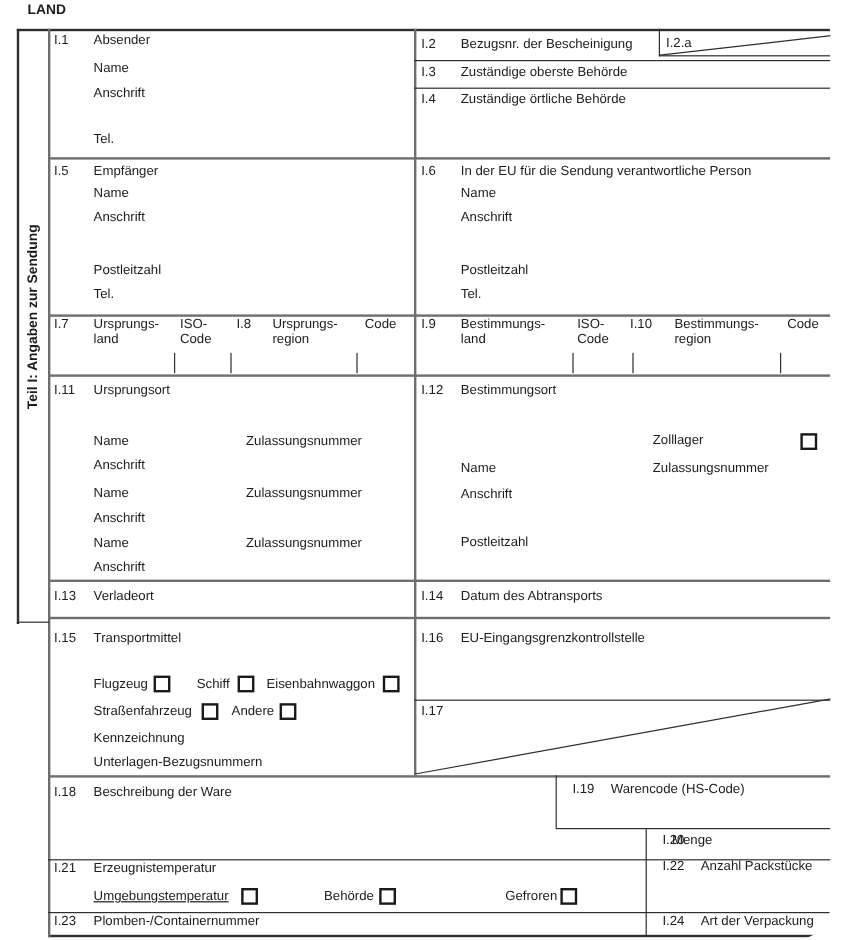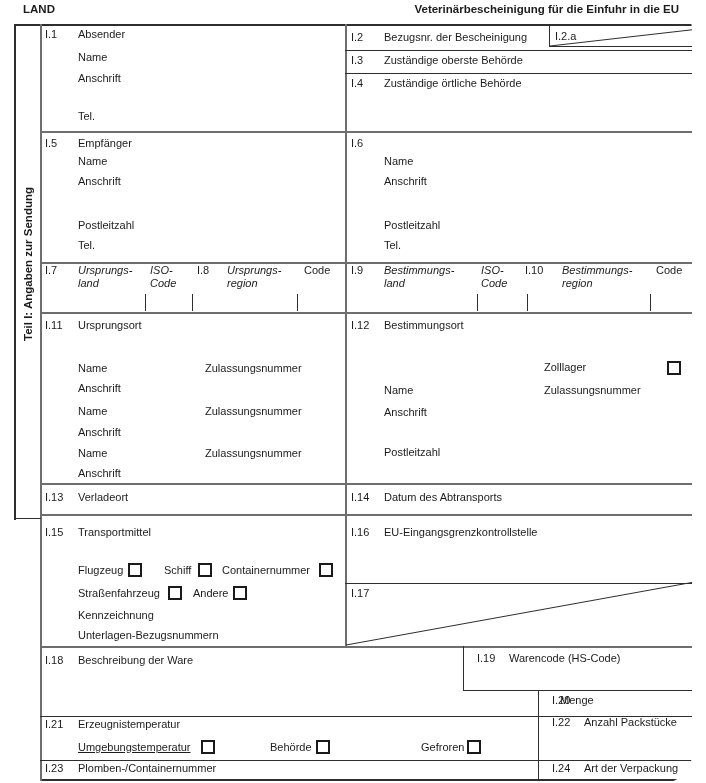--- a/index.html
+++ b/index.html
@@ -1,37 +1,36 @@
 <!DOCTYPE html>
 <html><head>
 <meta charset="utf-8">
 <style>
   html,body{margin:0;padding:0;background:#fff;}
   #page{position:relative;width:692px;height:783px;background:#fff;
         font-family:"Liberation Sans","DejaVu Sans",sans-serif;color:#1c1c1c;overflow:hidden;border-radius:29px;}
   .t{position:absolute;font-size:11px;line-height:13px;white-space:nowrap;}
-  .pre{white-space:pre-line;font-style:italic;}
+  .pre{white-space:pre-line;}
   .b{font-weight:bold;font-size:11.5px;}
   .hl,.vl{position:absolute;}
   .dark2{background:#2e2e2e;}
   .gray2{background:#6e6e6e;}
   .thin{background:#2e2e2e;}
   .cb{position:absolute;width:10px;height:10px;border:2px solid #1a1a1a;background:#fff;}
   .side{position:absolute;left:14px;top:24px;width:27px;height:480px;
         display:flex;align-items:center;justify-content:center;}
   .side span{transform:rotate(-90deg);white-space:nowrap;font-weight:bold;font-size:11.5px;}
   svg.overlay{position:absolute;left:0;top:0;pointer-events:none;}
 </style>
 </head>
 <body>
 
 <div id="page">
 
   <div class="t b" style="left:23px;top:3px;">LAND</div>
-  <div class="t b" style="right:13px;top:3px;">Veterinärbescheinigung für die Einfuhr in die EU</div>
 
   <div class="side">
     <span>Teil I: Angaben zur Sendung</span>
   </div>
 
   <div class="hl dark2" style="left:14px;top:24px;width:680px;height:2px;"></div>
   <div class="vl dark2" style="left:692px;top:24px;width:2px;height:757px;"></div>
   <div class="vl dark2" style="left:14px;top:24px;width:2px;height:496px;"></div>
   <div class="hl dark2" style="left:40px;top:779px;width:654px;height:2px;"></div>
 
@@ -83,20 +82,21 @@
   <div class="t" style="left:384px;top:77px;">Zuständige örtliche Behörde</div>
 
   <div class="t" style="left:45px;top:137px;">I.5</div>
   <div class="t" style="left:78px;top:137px;">Empfänger</div>
   <div class="t" style="left:78px;top:155px;">Name</div>
   <div class="t" style="left:78px;top:175px;">Anschrift</div>
   <div class="t" style="left:78px;top:219px;">Postleitzahl</div>
   <div class="t" style="left:78px;top:239px;">Tel.</div>
 
   <div class="t" style="left:351px;top:137px;">I.6</div>
+  <div class="t" style="left:384px;top:137px;">In der EU für die Sendung verantwortliche Person</div>
   <div class="t" style="left:384px;top:155px;">Name</div>
   <div class="t" style="left:384px;top:175px;">Anschrift</div>
   <div class="t" style="left:384px;top:219px;">Postleitzahl</div>
   <div class="t" style="left:384px;top:239px;">Tel.</div>
 
   <div class="t" style="left:45px;top:264px;">I.7</div>
   <div class="t pre" style="left:78px;top:264px;">Ursprungs-
 land</div>
   <div class="t pre" style="left:150px;top:264px;">ISO-
 Code</div>
@@ -139,21 +139,21 @@
   <div class="t" style="left:78px;top:491px;">Verladeort</div>
   <div class="t" style="left:351px;top:491px;">I.14</div>
   <div class="t" style="left:384px;top:491px;">Datum des Abtransports</div>
 
   <div class="t" style="left:45px;top:526px;">I.15</div>
   <div class="t" style="left:78px;top:526px;">Transportmittel</div>
   <div class="t" style="left:78px;top:564px;">Flugzeug</div>
   <span class="cb" style="left:128px;top:563px;"></span>
   <div class="t" style="left:164px;top:564px;">Schiff</div>
   <span class="cb" style="left:198px;top:563px;"></span>
-  <div class="t" style="left:222px;top:564px;">Containernummer</div>
+  <div class="t" style="left:222px;top:564px;">Eisenbahnwaggon</div>
   <span class="cb" style="left:319px;top:563px;"></span>
   <div class="t" style="left:78px;top:587px;">Straßenfahrzeug</div>
   <span class="cb" style="left:168px;top:586px;"></span>
   <div class="t" style="left:193px;top:587px;">Andere</div>
   <span class="cb" style="left:233px;top:586px;"></span>
   <div class="t" style="left:78px;top:609px;">Kennzeichnung</div>
   <div class="t" style="left:78px;top:629px;">Unterlagen-Bezugsnummern</div>
 
   <div class="t" style="left:351px;top:526px;">I.16</div>
   <div class="t" style="left:384px;top:526px;">EU-Eingangsgrenzkontrollstelle</div>

